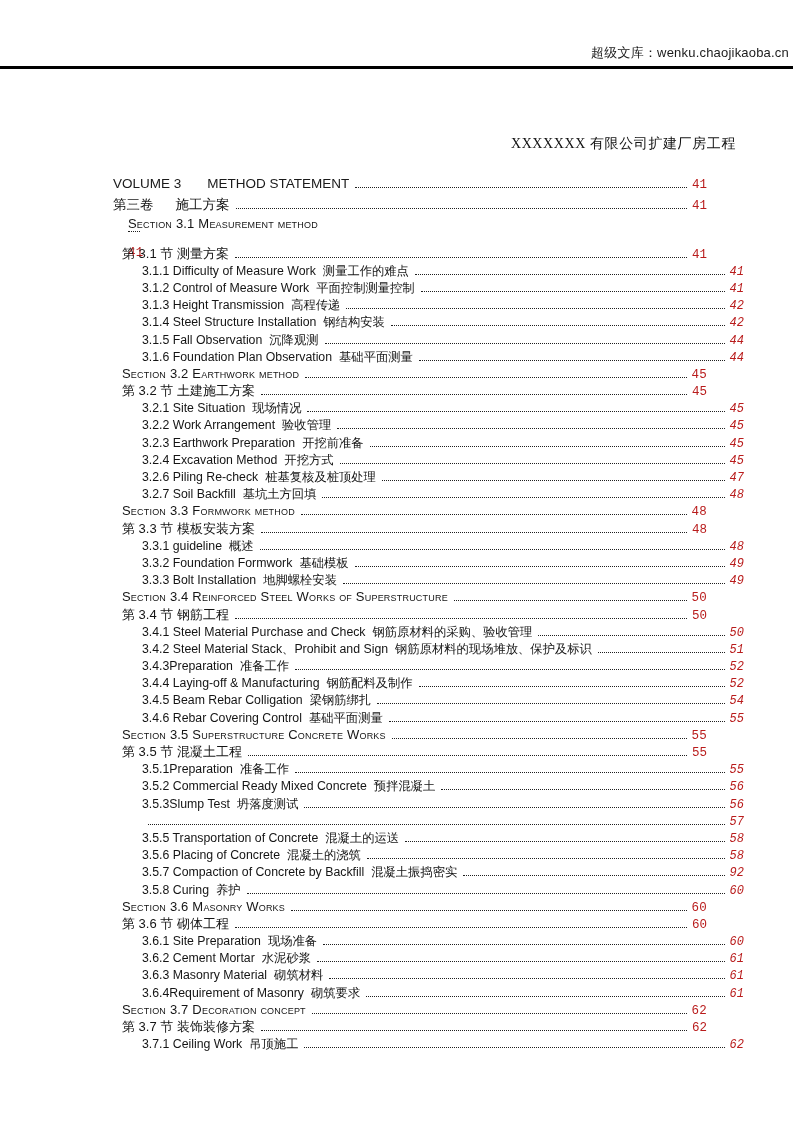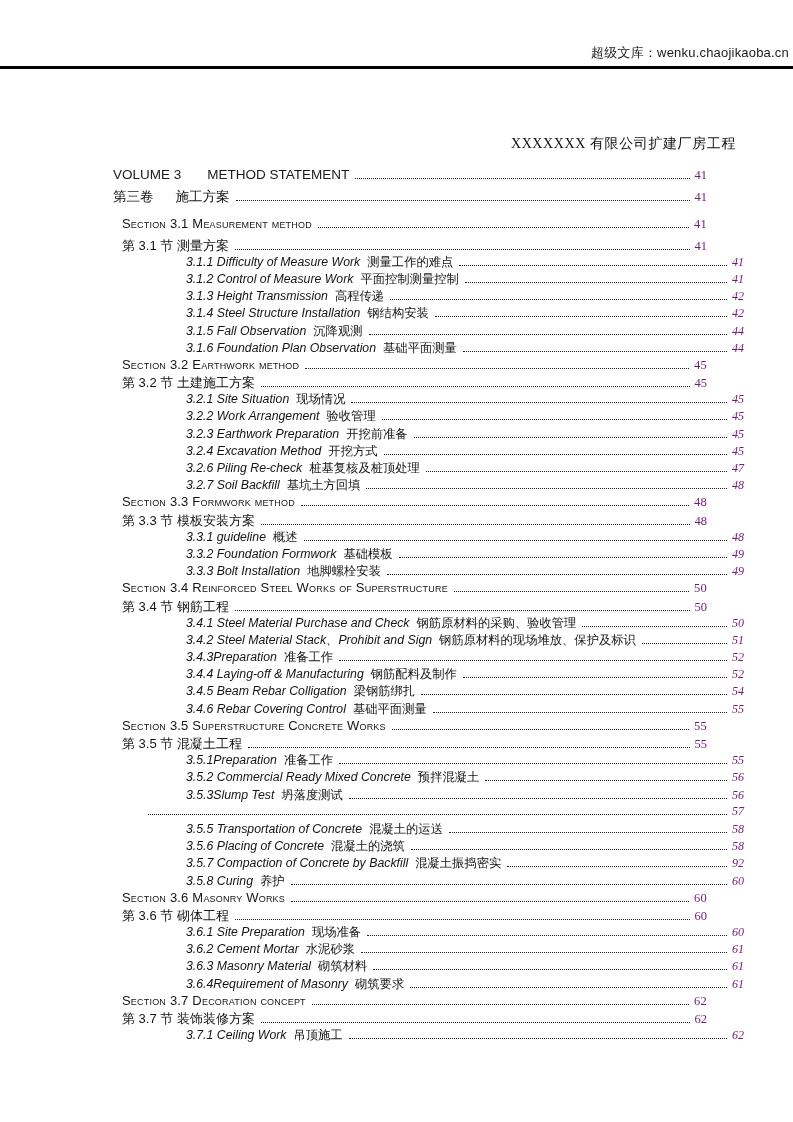--- a/index.html
+++ b/index.html
@@ -31,51 +31,51 @@
   
   .toc{
     position:absolute;top:167px;left:113px;right:49px;
   }
   .row{
     display:flex;align-items:baseline;
     height:17.2px;white-space:nowrap;
   }
   .row:nth-child(1){margin-bottom:4px;}
   .row:nth-child(2){margin-bottom:11px;}
-  .row:nth-child(3){margin-bottom:3px;}
+  .row:nth-child(3){margin-bottom:3px;flex-direction:column;}
   
   .row.volume,.row.volume-cn,.row.section,.row.section-cn{padding-right:37px;}
   .entry-text{flex:0 0 auto;}
   .leader{
     flex:1 1 auto;min-width:12px;
     border-bottom:1.5px dotted #1f1f1f;
     margin:0 5px 3px 6px;
   }
   .page{
     flex:0 0 auto;
-    font-family:Liberation Serif, serif;
-    font-size:12.5px;color:#701a75;
+    font-family:Liberation Mono, monospace;
+    font-size:12.5px;color:#b91c1c;margin-top:11px;
   }
   
   .row.volume{font-size:13.5px;color:#1a1a1a;}
   .row.volume .title{margin-left:26px;}
   
   .row.volume-cn{font-size:13.5px;}
   .row.volume-cn .title{margin-left:22px;}
   
   .row.section{
     padding-left:9px;
     font-variant:small-caps;
     font-size:13px;letter-spacing:.2px;
   }
   
   .row.section-cn{padding-left:9px;font-size:13px;}
   
   .row.item{padding-left:29px;font-size:12.3px;}
-  .row.item .en{font-style:italic;margin-left:44px;}
+  .row.item .en{}
   .row.item .zh{margin-left:7px;font-style:normal;}
   .row.item .page{font-style:italic;font-size:12px;}
 </style>
 </head>
 <body>
 
 <div class="watermark">超级文库：wenku.chaojikaoba.cn</div>
 
 <div class="header-rule"></div>
 

